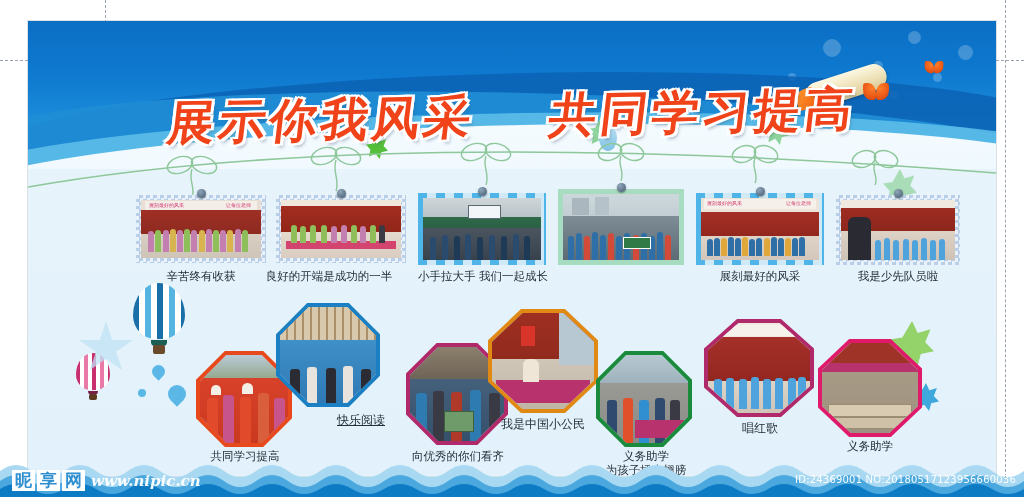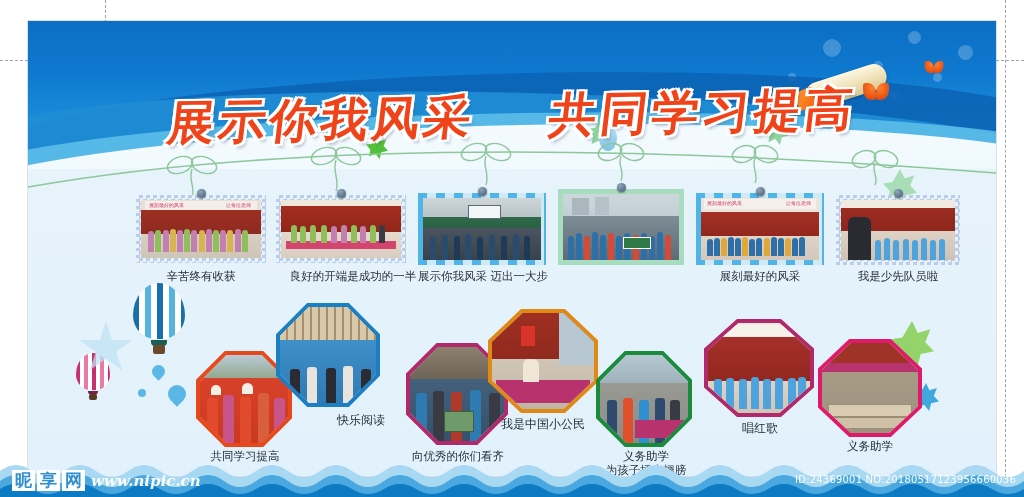--- a/index.html
+++ b/index.html
@@ -223,41 +223,41 @@
               <i style="left:33%;height:96%;background:#8fbf5a;"></i>
             <i style="left:42%;height:94%;background:#c27fb0;"></i>
               <i style="left:50%;height:96%;background:#c27fb0;"></i>
             <i style="left:58%;height:95%;background:#8fbf5a;"></i>
               <i style="left:66%;height:94%;background:#c27fb0;"></i>
             <i style="left:74%;height:96%;background:#8fbf5a;"></i>
               <i style="left:82%;height:95%;background:#3a3a44;"></i>
           </div>
         </div>
       </div>
-      <div class="cap" style="left:252px;top:96px;width:146px;">良好的开端是成功的一半</div>
+      <div class="cap" style="left:228px;top:96px;width:146px;">良好的开端是成功的一半</div>
 
       <div class="pframe fr-bluedash" style="left:390px;top:20px;width:128px;height:72px;">
         <div class="pin"></div>
         <div class="inner">
           <div class="ph" style="background:linear-gradient(180deg,#cfd6d9 0%,#b9c4c8 30%,#2f6b4a 30%,#2b6044 48%,#4a5560 48%,#38424d 100%);"></div>
           <div style="position:absolute;left:38%;top:12%;width:26%;height:18%;background:#f2f6f8;border:1px solid #5a6a75;"></div>
           <div class="crowd" style="bottom:0;height:52%;">
             <i style="left:6%;height:70%;background:#2a4a6e;"></i>
               <i style="left:16%;height:78%;background:#2a4a6e;"></i>
             <i style="left:26%;height:74%;background:#1f3a57;"></i>
               <i style="left:36%;height:80%;background:#2a4a6e;"></i>
             <i style="left:46%;height:72%;background:#1f3a57;"></i>
               <i style="left:56%;height:79%;background:#2a4a6e;"></i>
             <i style="left:66%;height:75%;background:#1f3a57;"></i>
               <i style="left:76%;height:81%;background:#2a4a6e;"></i>
             <i style="left:86%;height:73%;background:#1f3a57;"></i>
           </div>
         </div>
       </div>
-      <div class="cap" style="left:382px;top:96px;width:146px;">展示你我风采 迈出一大步</div>
+      <div class="cap" style="left:382px;top:96px;width:146px;">小手拉大手 我们一起成长</div>
 
       <div class="pframe fr-green" style="left:530px;top:16px;width:126px;height:76px;">
         <div class="pin"></div>
         <div class="inner">
           <div class="ph" style="background:linear-gradient(180deg,#cdd8dd 0%,#c3ced4 34%,#7e8d95 34%,#5d6b74 100%);"></div>
           <div style="position:absolute;left:8%;top:6%;width:14%;height:26%;background:#aab7bf;"></div>
           <div style="position:absolute;left:28%;top:4%;width:12%;height:28%;background:#b6c2c9;"></div>
           <div class="crowd" style="bottom:0;height:58%;">
             <i style="left:4%;height:62%;background:#2f6fa8;"></i>
               <i style="left:11%;height:70%;background:#2f6fa8;"></i>
@@ -363,21 +363,21 @@
                         repeating-linear-gradient(180deg,#cbb896 0 7px,#9c8462 7px 9px);"></div>
         <div class="crowd" style="height:50%;">
           <i style="left:10%;height:70%;width:10px;background:#2b2b33;"></i>
           <i style="left:28%;height:76%;width:10px;background:#e8e4dd;"></i>
           <i style="left:48%;height:72%;width:10px;background:#2b2b33;"></i>
           <i style="left:66%;height:78%;width:10px;background:#e8e4dd;"></i>
           <i style="left:84%;height:70%;width:10px;background:#2b2b33;"></i>
         </div>
       </div>
     </div>
-    <div class="cap" style="left:288px;top:392px;width:90px;font-size:12px;">快乐阅读</div>
+    <div class="cap" style="left:288px;top:392px;width:90px;font-size:12px;text-decoration:underline;">快乐阅读</div>
 
     <div class="octo" style="left:378px;top:322px;width:102px;height:102px;background:#b02a6b;">
       <div class="oin">
         <div class="ph" style="background:linear-gradient(180deg,#8c7f6d 0%,#6e6457 34%,#45607a 34%,#35506a 100%);"></div>
         <div class="crowd" style="height:62%;">
           <i style="left:6%;height:82%;width:11px;background:#2d7bb0;"></i>
           <i style="left:24%;height:86%;width:11px;background:#3a3a44;"></i>
           <i style="left:44%;height:84%;width:11px;background:#b03a2a;"></i>
           <i style="left:64%;height:88%;width:11px;background:#2d7bb0;"></i>
           <i style="left:84%;height:82%;width:11px;background:#3a3a44;"></i>

